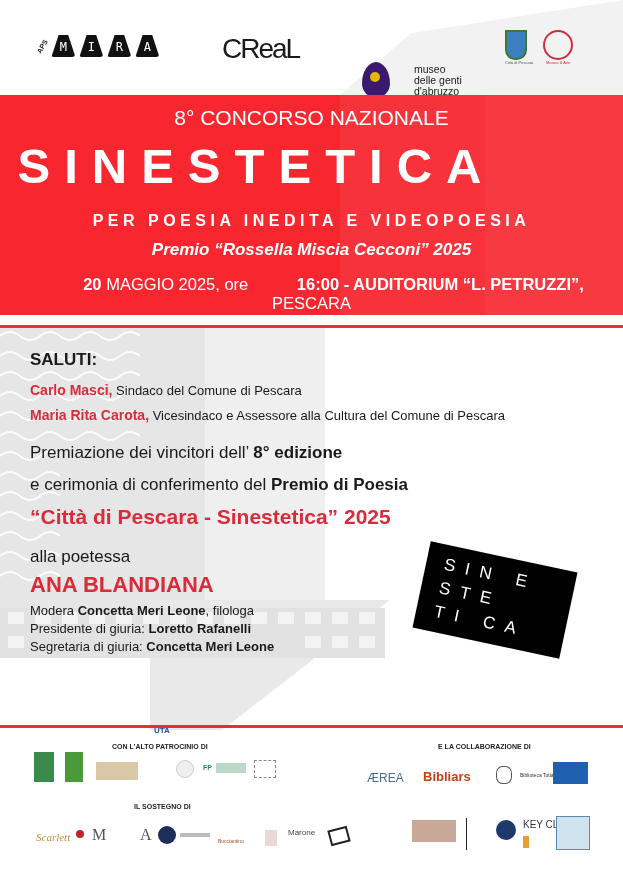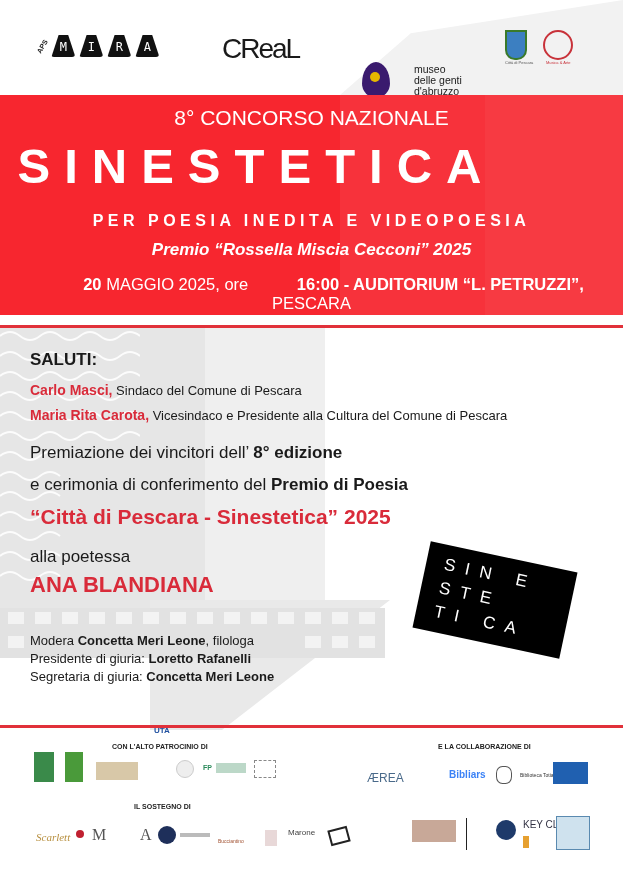--- a/index.html
+++ b/index.html
@@ -53,21 +53,21 @@
   .saluti { top:350px; font-size:17px; font-weight:bold; }
   .sal-row { font-size:13px; }
   .sal-row .nm { color:#d92b3a; font-weight:bold; font-size:14px; }
   .s1 { top:382px; }
   .s2 { top:407px; }
   .p1 { top:443px; font-size:17px; }
   .p2 { top:475px; font-size:17px; }
   .p3 { top:505px; font-size:21px; font-weight:bold; color:#d92b3a; }
   .p4 { top:547px; font-size:17px; }
   .p5 { top:572px; font-size:22px; font-weight:bold; color:#d92b3a; }
-  .credits { top:632px; font-size:13px; line-height:18px; }
+  .credits { top:602px; font-size:13px; line-height:18px; }
   .credits b { font-weight:bold; }
 
   .sin-box { position:absolute; left:420px; top:556px; width:150px; height:88px; background:#000; transform:rotate(12deg); }
   .sin-box .row { position:absolute; color:#fff; font-size:17px; letter-spacing:10px; font-family:"Liberation Sans", sans-serif; }
 
   
   .sp-head { position:absolute; font-size:7px; font-weight:bold; color:#222; }
   .sp-logo { position:absolute; background:#ddd; }
   .sp-txt { position:absolute; font-size:8px; color:#333; white-space:nowrap; }
 </style>
@@ -151,21 +151,21 @@
 <div class="b-line1">8° CONCORSO NAZIONALE</div>
 <div class="b-title">SINESTETICA</div>
 <div class="b-sub">PER POESIA INEDITA E VIDEOPOESIA</div>
 <div class="b-premio">Premio “Rossella Miscia Cecconi” 2025</div>
 <div class="b-date"><b>20</b><span> MAGGIO 2025, ore </span><b>16:00 - AUDITORIUM “L. PETRUZZI”,</b><span> PESCARA</span></div>
 
 <div class="red-line" style="top:325px"></div>
 
 <div class="c saluti">SALUTI:</div>
 <div class="c sal-row s1"><span class="nm">Carlo Masci,</span><span> Sindaco del Comune di Pescara</span></div>
-<div class="c sal-row s2"><span class="nm">Maria Rita Carota,</span><span> Vicesindaco e Presidente alla Cultura del Comune di Pescara</span></div>
+<div class="c sal-row s2"><span class="nm">Maria Rita Carota,</span><span> Vicesindaco e Assessore alla Cultura del Comune di Pescara</span></div>
 
 <div class="c p1"><span>Premiazione dei vincitori dell’ </span><b>8° edizione</b></div>
 <div class="c p2"><span>e cerimonia di conferimento del </span><b>Premio di Poesia</b></div>
 <div class="c p3">“Città di Pescara - Sinestetica” 2025</div>
 <div class="c p4">alla poetessa</div>
 <div class="c p5">ANA BLANDIANA</div>
 
 <div class="sin-box">
   <div class="row" style="left:18px;top:10px">SIN E</div>
   <div class="row" style="left:18px;top:34px">STE</div>
@@ -185,21 +185,21 @@
 <div class="sp-logo" style="left:65px;top:752px;width:18px;height:30px;background:#4a9a3a"></div>
 <div class="sp-logo" style="left:96px;top:762px;width:42px;height:18px;background:#d8c8a8"></div>
 <div class="sp-txt" style="left:154px;top:726px;color:#2050a0;font-weight:bold">UTA</div>
 <div class="sp-logo" style="left:176px;top:760px;width:18px;height:18px;border-radius:50%;background:#eee;border:1px solid #ccc"></div>
 <div class="sp-txt" style="left:203px;top:764px;color:#2a8a5a;font-weight:bold;font-size:7px">FP</div>
 <div class="sp-logo" style="left:216px;top:763px;width:30px;height:10px;background:#bcd8c8"></div>
 <div class="sp-logo" style="left:254px;top:760px;width:22px;height:18px;background:transparent;border:1px dashed #888"></div>
 
 <div class="sp-head" style="left:438px;top:743px">E LA COLLABORAZIONE DI</div>
 <div class="sp-txt" style="left:367px;top:771px;font-size:12px;color:#4a6a8a">ÆREA</div>
-<div class="sp-txt" style="left:449px;top:769px;font-size:10px;font-weight:bold;color:#3b82f6">Bibliars</div>
+<div class="sp-txt" style="left:423px;top:769px;font-size:13px;font-weight:bold;color:#c2410c">Bibliars</div>
 <div class="sp-logo" style="left:496px;top:766px;width:16px;height:18px;background:transparent;border:1px solid #555;border-radius:40%"></div>
 <div class="sp-txt" style="left:520px;top:772px;font-size:5px">Biblioteca Totiana</div>
 <div class="sp-logo" style="left:553px;top:762px;width:35px;height:22px;background:#2060b0"></div>
 <div class="sp-txt" style="left:556px;top:778px;font-size:7px;color:#2060b0;font-weight:bold">unesco</div>
 
 <div class="sp-head" style="left:134px;top:803px">IL SOSTEGNO DI</div>
 <div class="sp-txt" style="left:36px;top:831px;font-size:11px;font-style:italic;color:#b89040;font-family:'Liberation Serif',serif">Scarlett</div>
 <div class="sp-logo" style="left:76px;top:830px;width:8px;height:8px;border-radius:50%;background:#c02030"></div>
 <div class="sp-txt" style="left:92px;top:826px;font-size:16px;font-family:'Liberation Serif',serif;color:#555">M</div>
 <div class="sp-txt" style="left:140px;top:826px;font-size:16px;font-family:'Liberation Serif',serif;color:#555">A</div>

